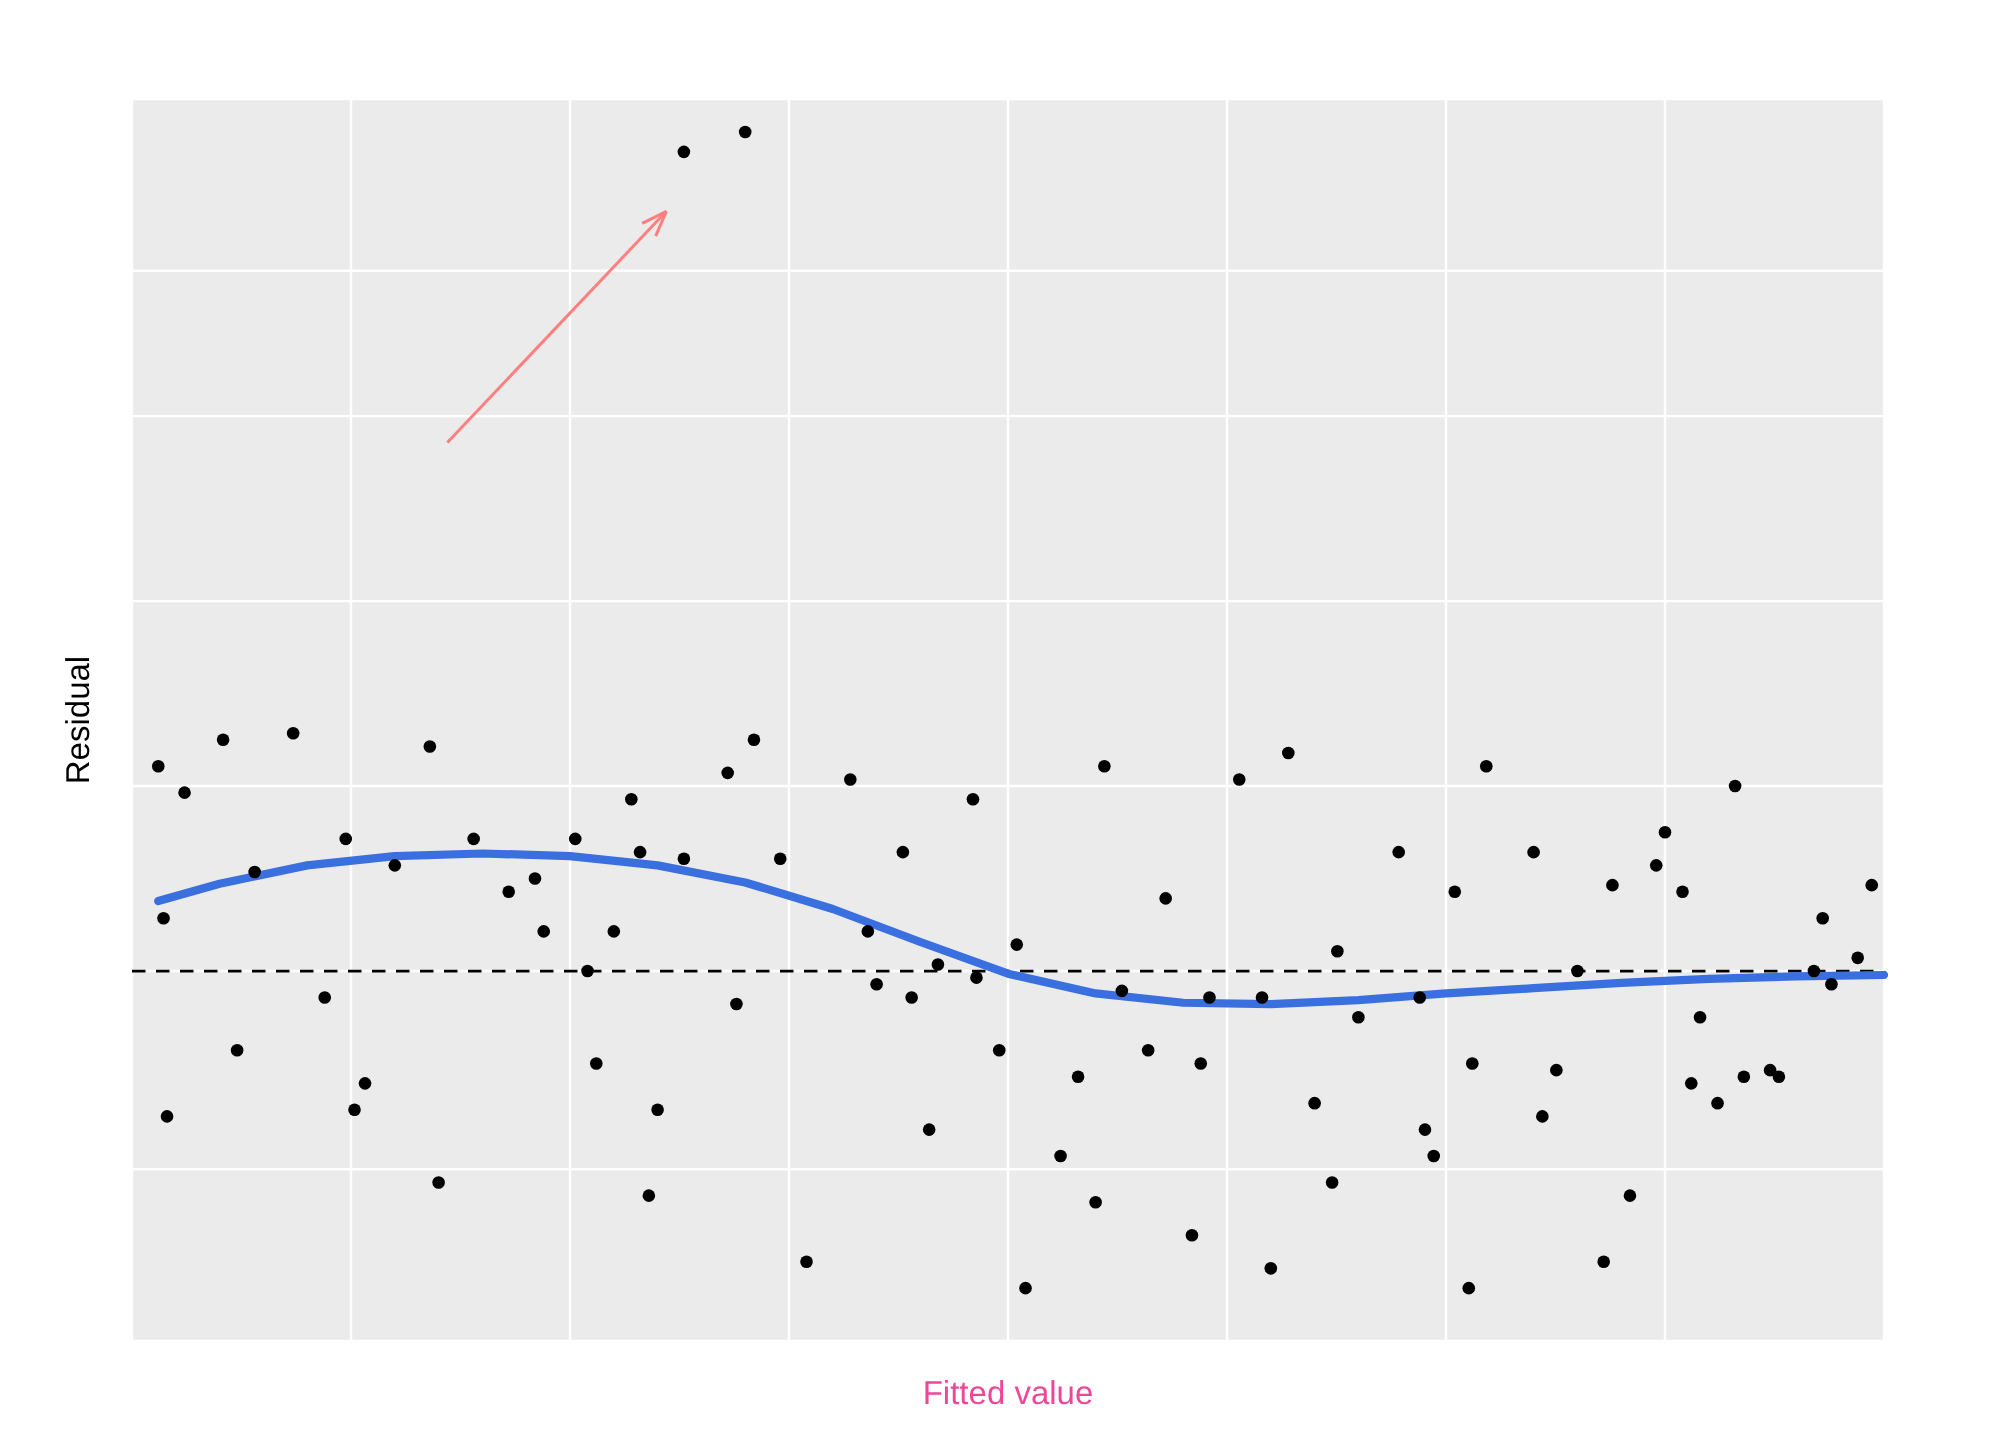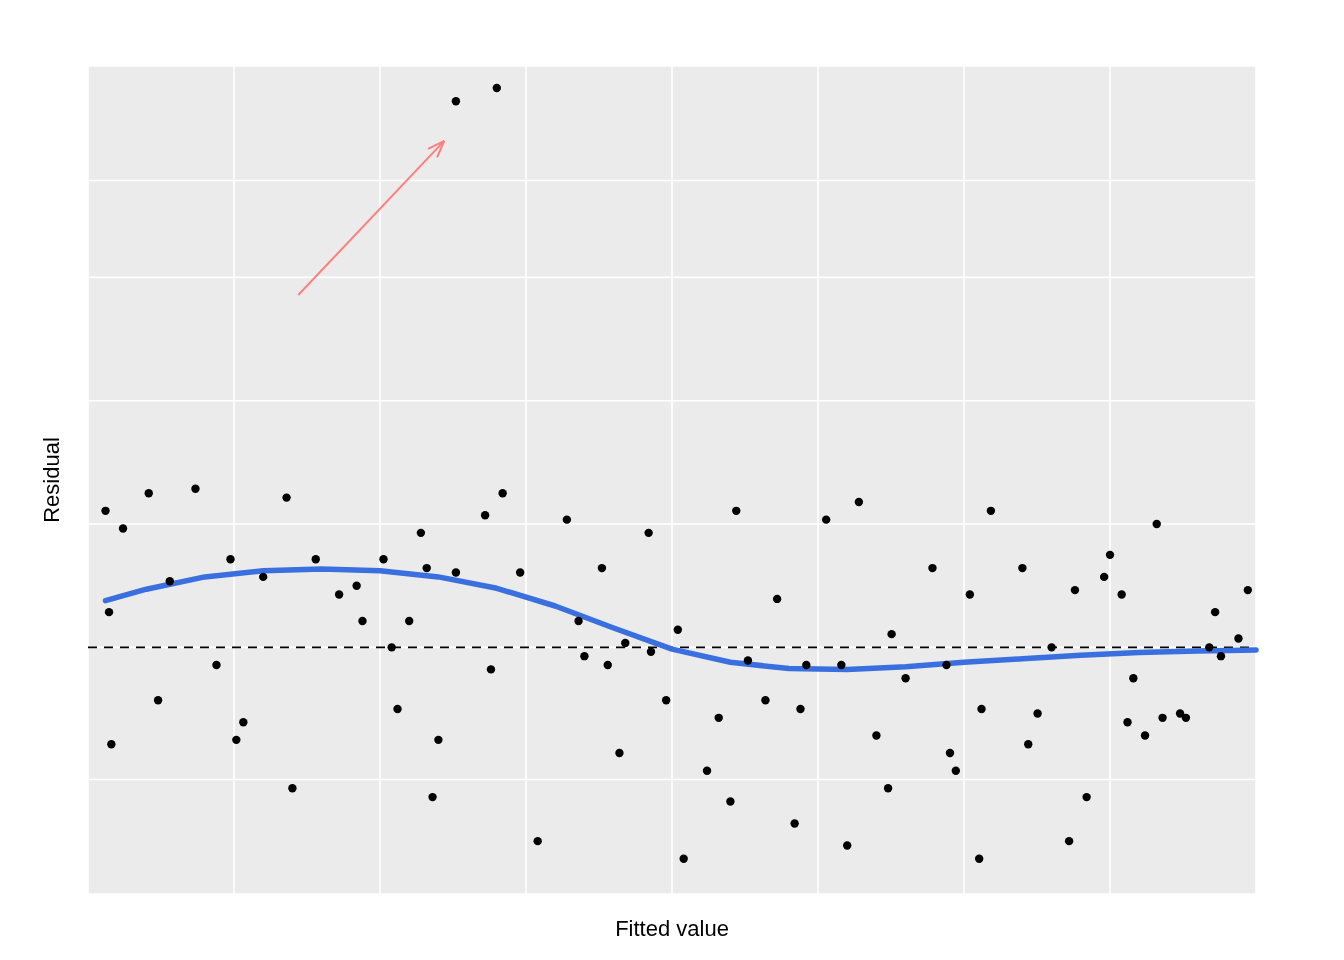--- a/index.html
+++ b/index.html
@@ -20,21 +20,21 @@
       transform: translate(-50%, -50%) rotate(-90deg);
       font-size: 22px;
       color: #000;
     }
     .xlabel {
       position: absolute;
       left: 50%;
       bottom: -42px;
       transform: translateX(-50%);
       font-size: 22px;
-      color: #000000;
+      color: #ec4899;
     }
     svg { display: block; }
   </style>
 </head>
 <body>
 
 <div class="chart-wrap">
   <div class="ylabel">Residual</div>
   <svg id="plot" width="1180" height="840">
       <rect x="6" y="6" width="1168" height="828" fill="#ebebeb"></rect>

